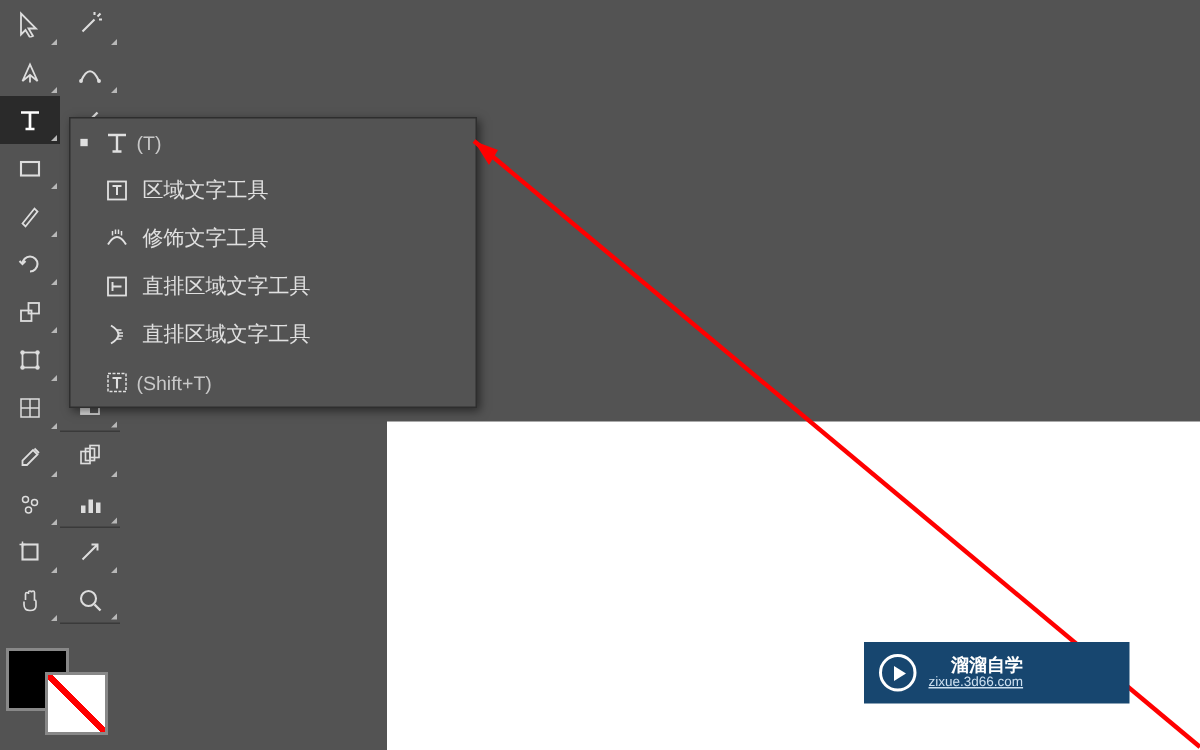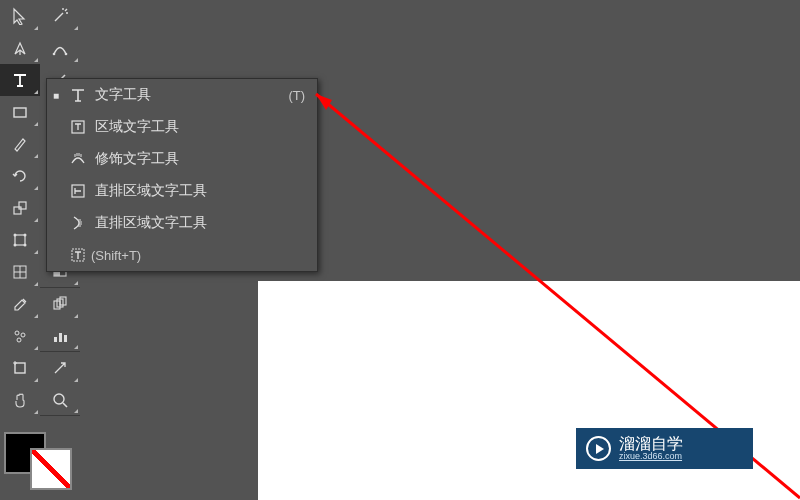--- a/index.html
+++ b/index.html
@@ -130,21 +130,21 @@
       margin-right: 8px;
     }
     .watermark .play::after {
       content: "";
       border-left: 8px solid #fff;
       border-top: 5px solid transparent;
       border-bottom: 5px solid transparent;
       margin-left: 2px;
     }
     .watermark .wtext { display: flex; flex-direction: column; line-height: 1.1; }
-    .watermark .wtitle { font-size: 16px; font-weight: normal; text-align: right; }
+    .watermark .wtitle { font-size: 12px; font-weight: bold; text-align: right; }
     .watermark .wurl { font-size: 9px; color: #cde0f0; text-decoration: underline; }
     .color-swatches {
       position: absolute;
       left: 2px;
       top: 430px;
       width: 72px;
       height: 52px;
     }
     .swatch-fill {
       position: absolute;
@@ -367,21 +367,20 @@
 </div>
 
 <div class="flyout">
   <div class="flyout-item">
     <span class="mark">■</span>
     <span class="ficon">
         <svg width="16" height="16">
           <path d="M2 3 L14 3 M8 3 L8 14 M5 14 L11 14" stroke="#e0e0e0" stroke-width="1.6" fill="none"></path>
         </svg>
       </span>
-    <span class="label">文字工具</span>
     <span class="shortcut">(T)</span>
   </div>
   <div class="flyout-item">
     <span class="mark"></span>
     <span class="ficon">
         <svg width="16" height="16">
           <rect x="2" y="2" width="12" height="12" fill="none" stroke="#e0e0e0" stroke-width="1.2"></rect>
           <path d="M5 5 L11 5 M8 5 L8 11" stroke="#e0e0e0" stroke-width="1.3" fill="none"></path>
         </svg>
       </span>

